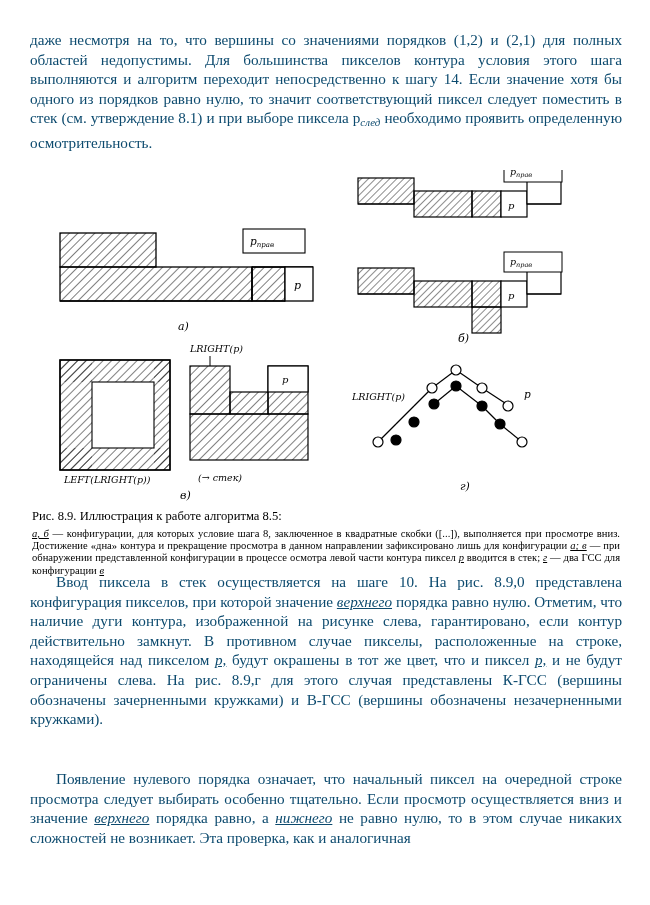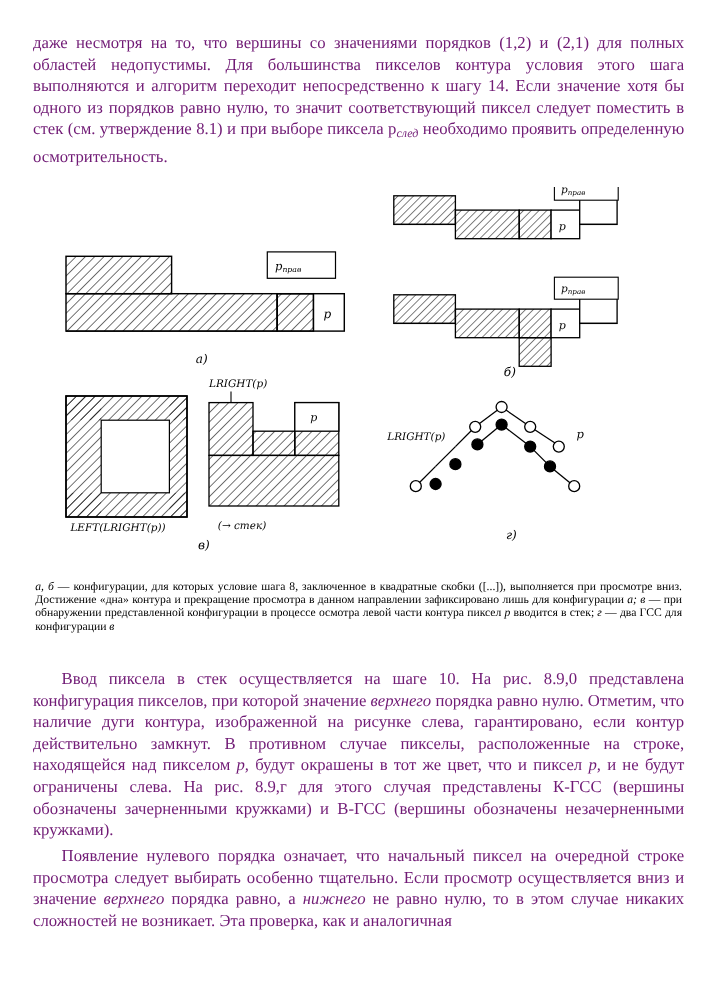--- a/index.html
+++ b/index.html
@@ -21,24 +21,24 @@
     width: 650px;
     height: 905px;
   }
   .para {
     position: absolute;
     font-family: "Liberation Serif", serif;
     font-size: 15.2px;
     line-height: 19.6px;
     text-align: justify;
     text-justify: inter-word;
-    color: #701a75;
+    color: #0c4a6e;
   }
   .para .indent { display: inline-block; width: 26px; }
-  .ital { font-style: italic; }
+  .ital { font-style: italic; text-decoration: underline; }
   .sub { font-size: 0.72em; vertical-align: -0.25em; font-style: italic; }
 
   #para-top { left: 30px; top: 30px; width: 592px; }
 
   
   #figure {
     position: absolute;
     left: 30px;
     top: 170px;
     width: 592px;
@@ -59,21 +59,21 @@
   #fig-note {
     position: absolute;
     left: 32px;
     top: 528px;
     width: 588px;
     font-family: "Liberation Serif", serif;
     font-size: 10.6px;
     line-height: 12.2px;
     text-align: justify;
   }
-  #para-mid { left: 30px; top: 608px; width: 592px; }
+  #para-mid { left: 30px; top: 572px; width: 592px; }
   #para-bottom { left: 30px; top: 769px; width: 592px; }
 </style>
 </head>
 <body>
 
 <div class="page">
 
   <div class="para" id="para-top">
     <span>даже несмотря на то, что вершины со значениями порядков (1,2) и (2,1) для полных областей недопустимы. Для большинства пикселов контура условия этого шага выполняются и алгоритм переходит непосредственно к шагу 14. Если значение хотя бы одного из порядков равно нулю, то значит соответствующий пиксел следует поместить в стек (см. утверждение 8.1) и при выборе пиксела p</span><span class="sub">след</span><span> необходимо проявить определенную осмотрительность.</span>
   </div>
@@ -190,20 +190,21 @@
         <circle cx="452" cy="236" r="5" fill="#000" stroke="#000" stroke-width="1.2"></circle>
         <circle cx="384" cy="252" r="5" fill="#000" stroke="#000" stroke-width="1.2"></circle>
         <circle cx="470" cy="254" r="5" fill="#000" stroke="#000" stroke-width="1.2"></circle>
         <circle cx="366" cy="270" r="5" fill="#000" stroke="#000" stroke-width="1.2"></circle>
 
         <text x="430" y="320" font-family="DejaVu Serif, serif" font-size="11" font-style="italic">г)</text>
       </g>
     </svg>
   </div>
 
+  <div id="fig-caption">Рис. 8.9. Иллюстрация к работе алгоритма 8.5:</div>
 
   <div id="fig-note">
     <span class="ital">а, б</span><span> — конфигурации, для которых условие шага 8, заключенное в квадратные скобки ([...]), выполняется при просмотре вниз. Достижение «дна» контура и прекращение просмотра в данном направлении зафиксировано лишь для конфигурации </span><span class="ital">а; в</span><span> — при обнаружении представленной конфигурации в процессе осмотра левой части контура пиксел </span><span class="ital">p</span><span> вводится в стек; </span><span class="ital">г</span><span> — два ГСС для конфигурации </span><span class="ital">в</span>
   </div>
 
   <div class="para" id="para-mid">
     <span class="indent"></span><span>Ввод пиксела в стек осуществляется на шаге 10. На рис. 8.9,0 представлена конфигурация пикселов, при которой значение </span><span class="ital">верхнего</span><span> порядка равно нулю. Отметим, что наличие дуги контура, изображенной на рисунке слева, гарантировано, если контур действительно замкнут. В противном случае пикселы, расположенные на строке, находящейся над пикселом </span><span class="ital">p,</span><span> будут окрашены в тот же цвет, что и пиксел </span><span class="ital">p,</span><span> и не будут ограничены слева. На рис. 8.9,г для этого случая представлены К-ГСС (вершины обозначены зачерненными кружками) и В-ГСС (вершины обозначены незачерненными кружками).</span>
   </div>
 
   <div class="para" id="para-bottom">

